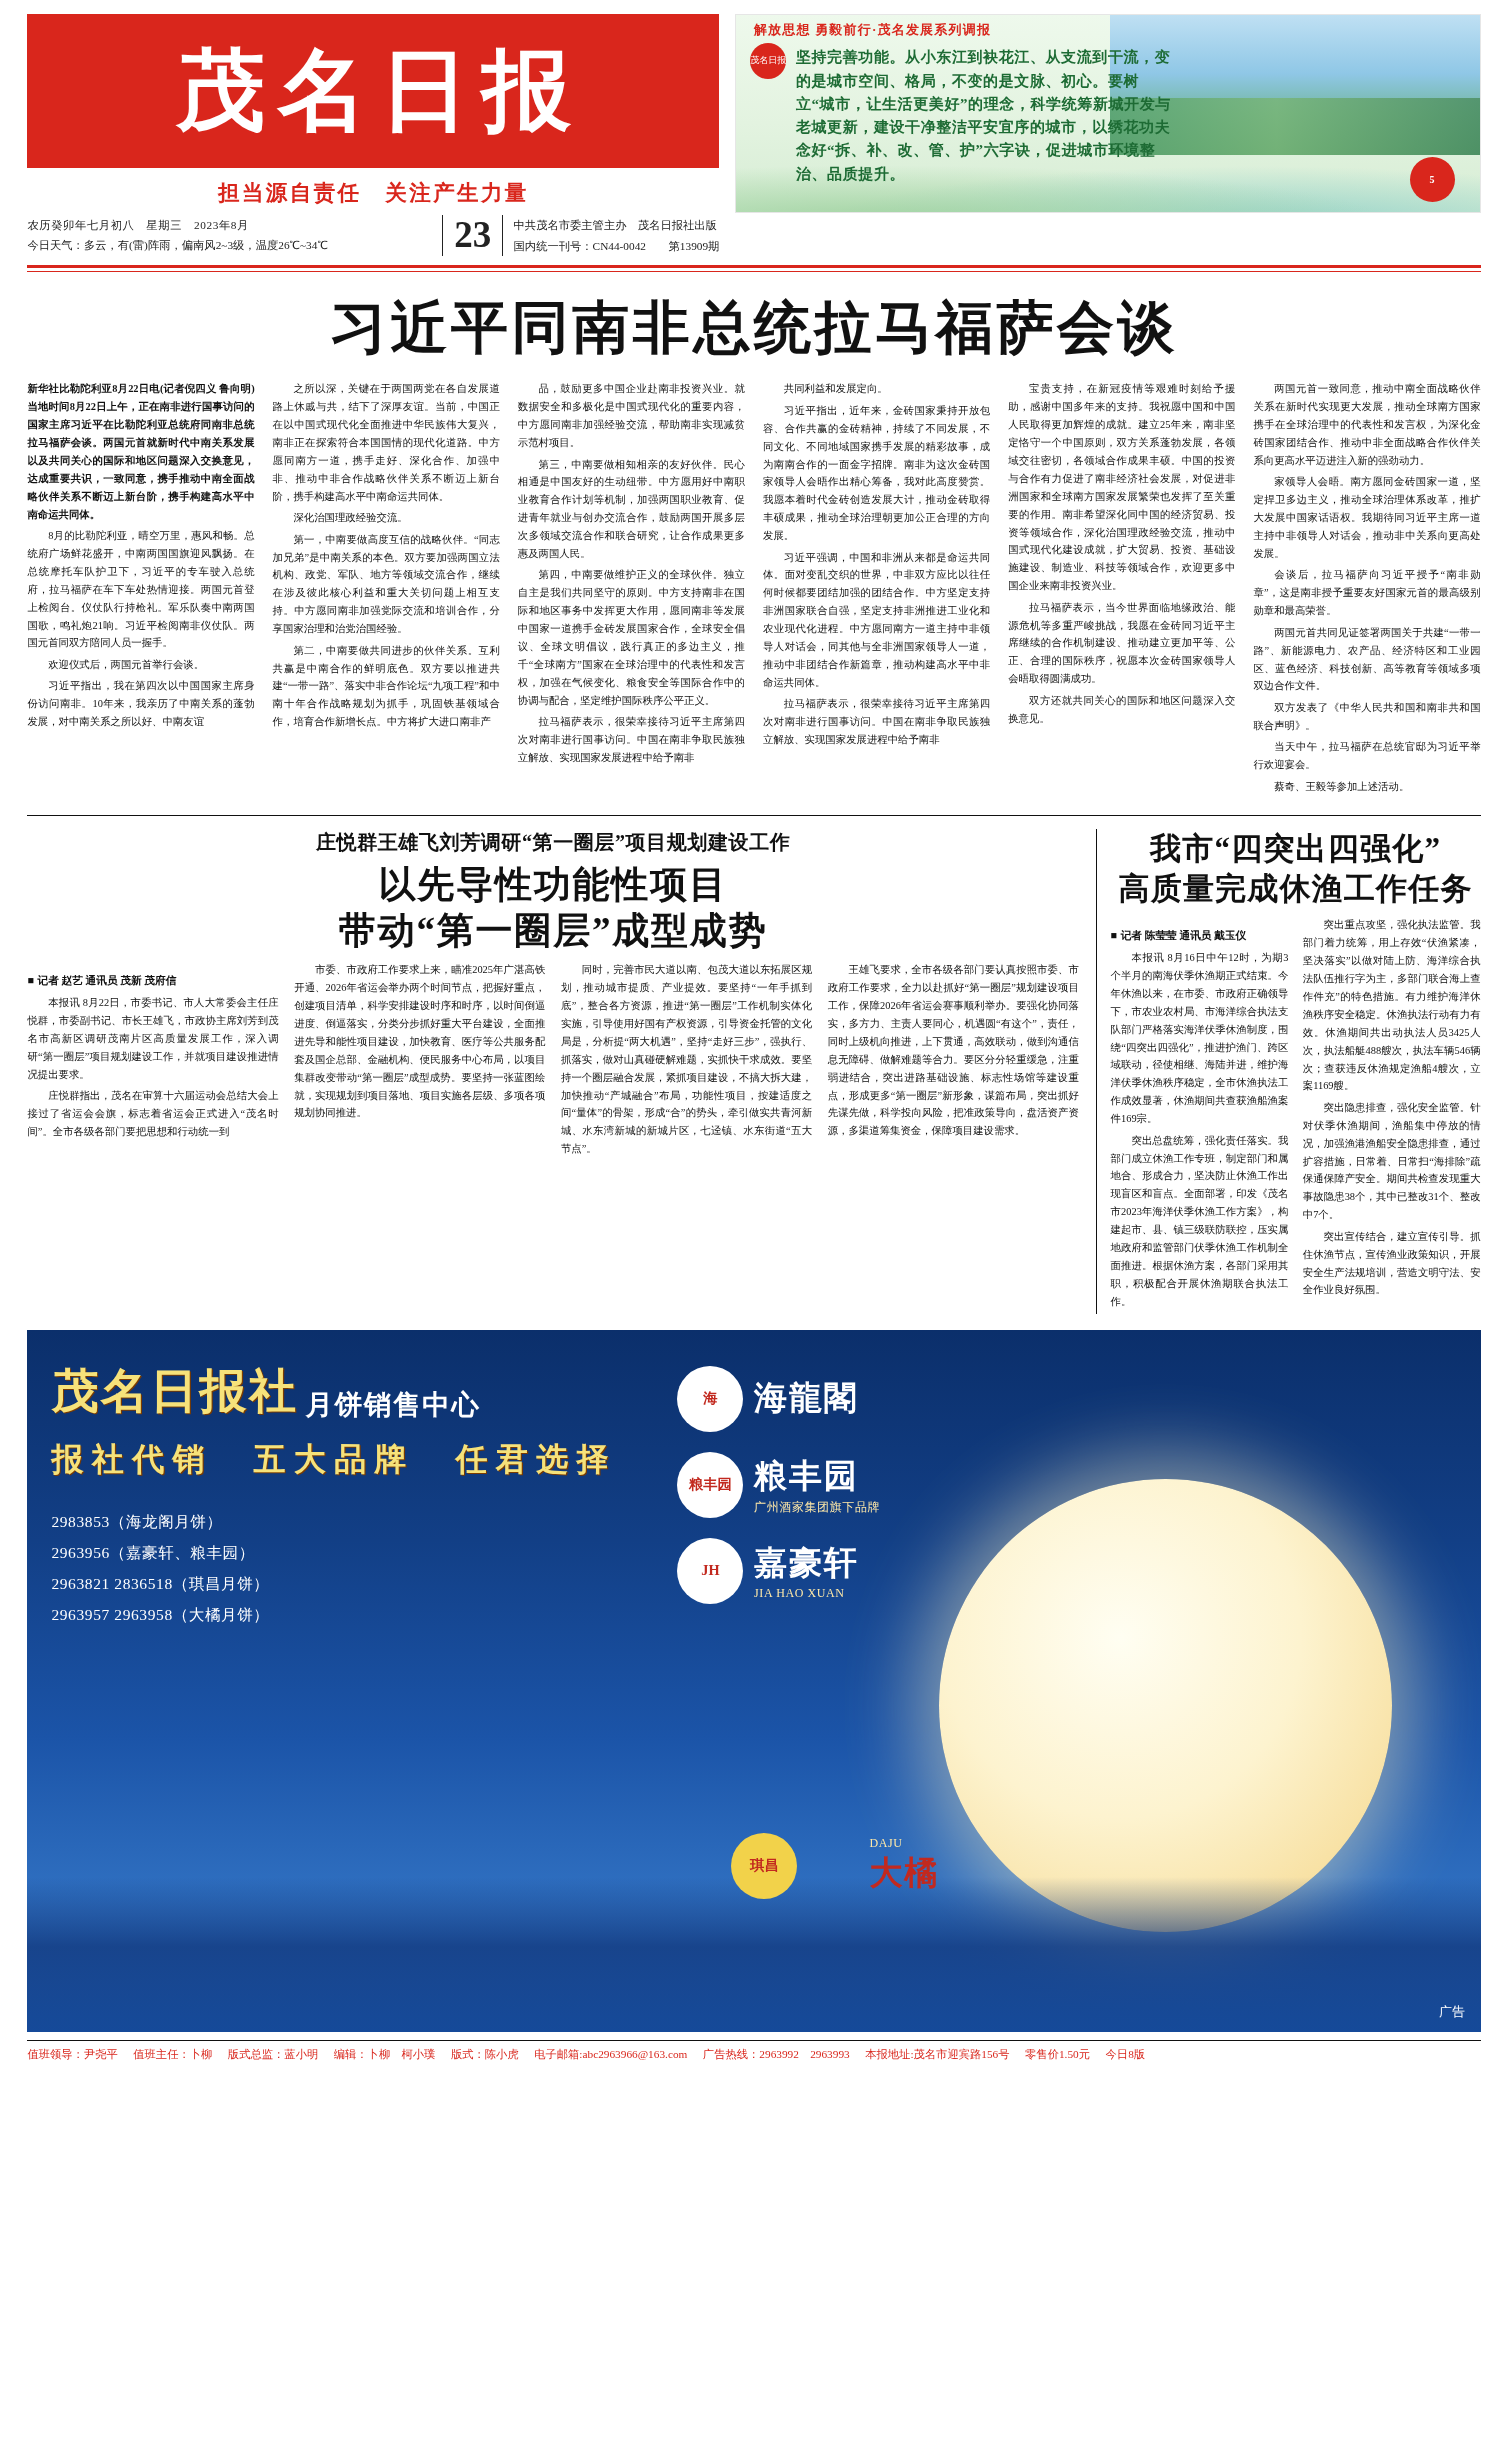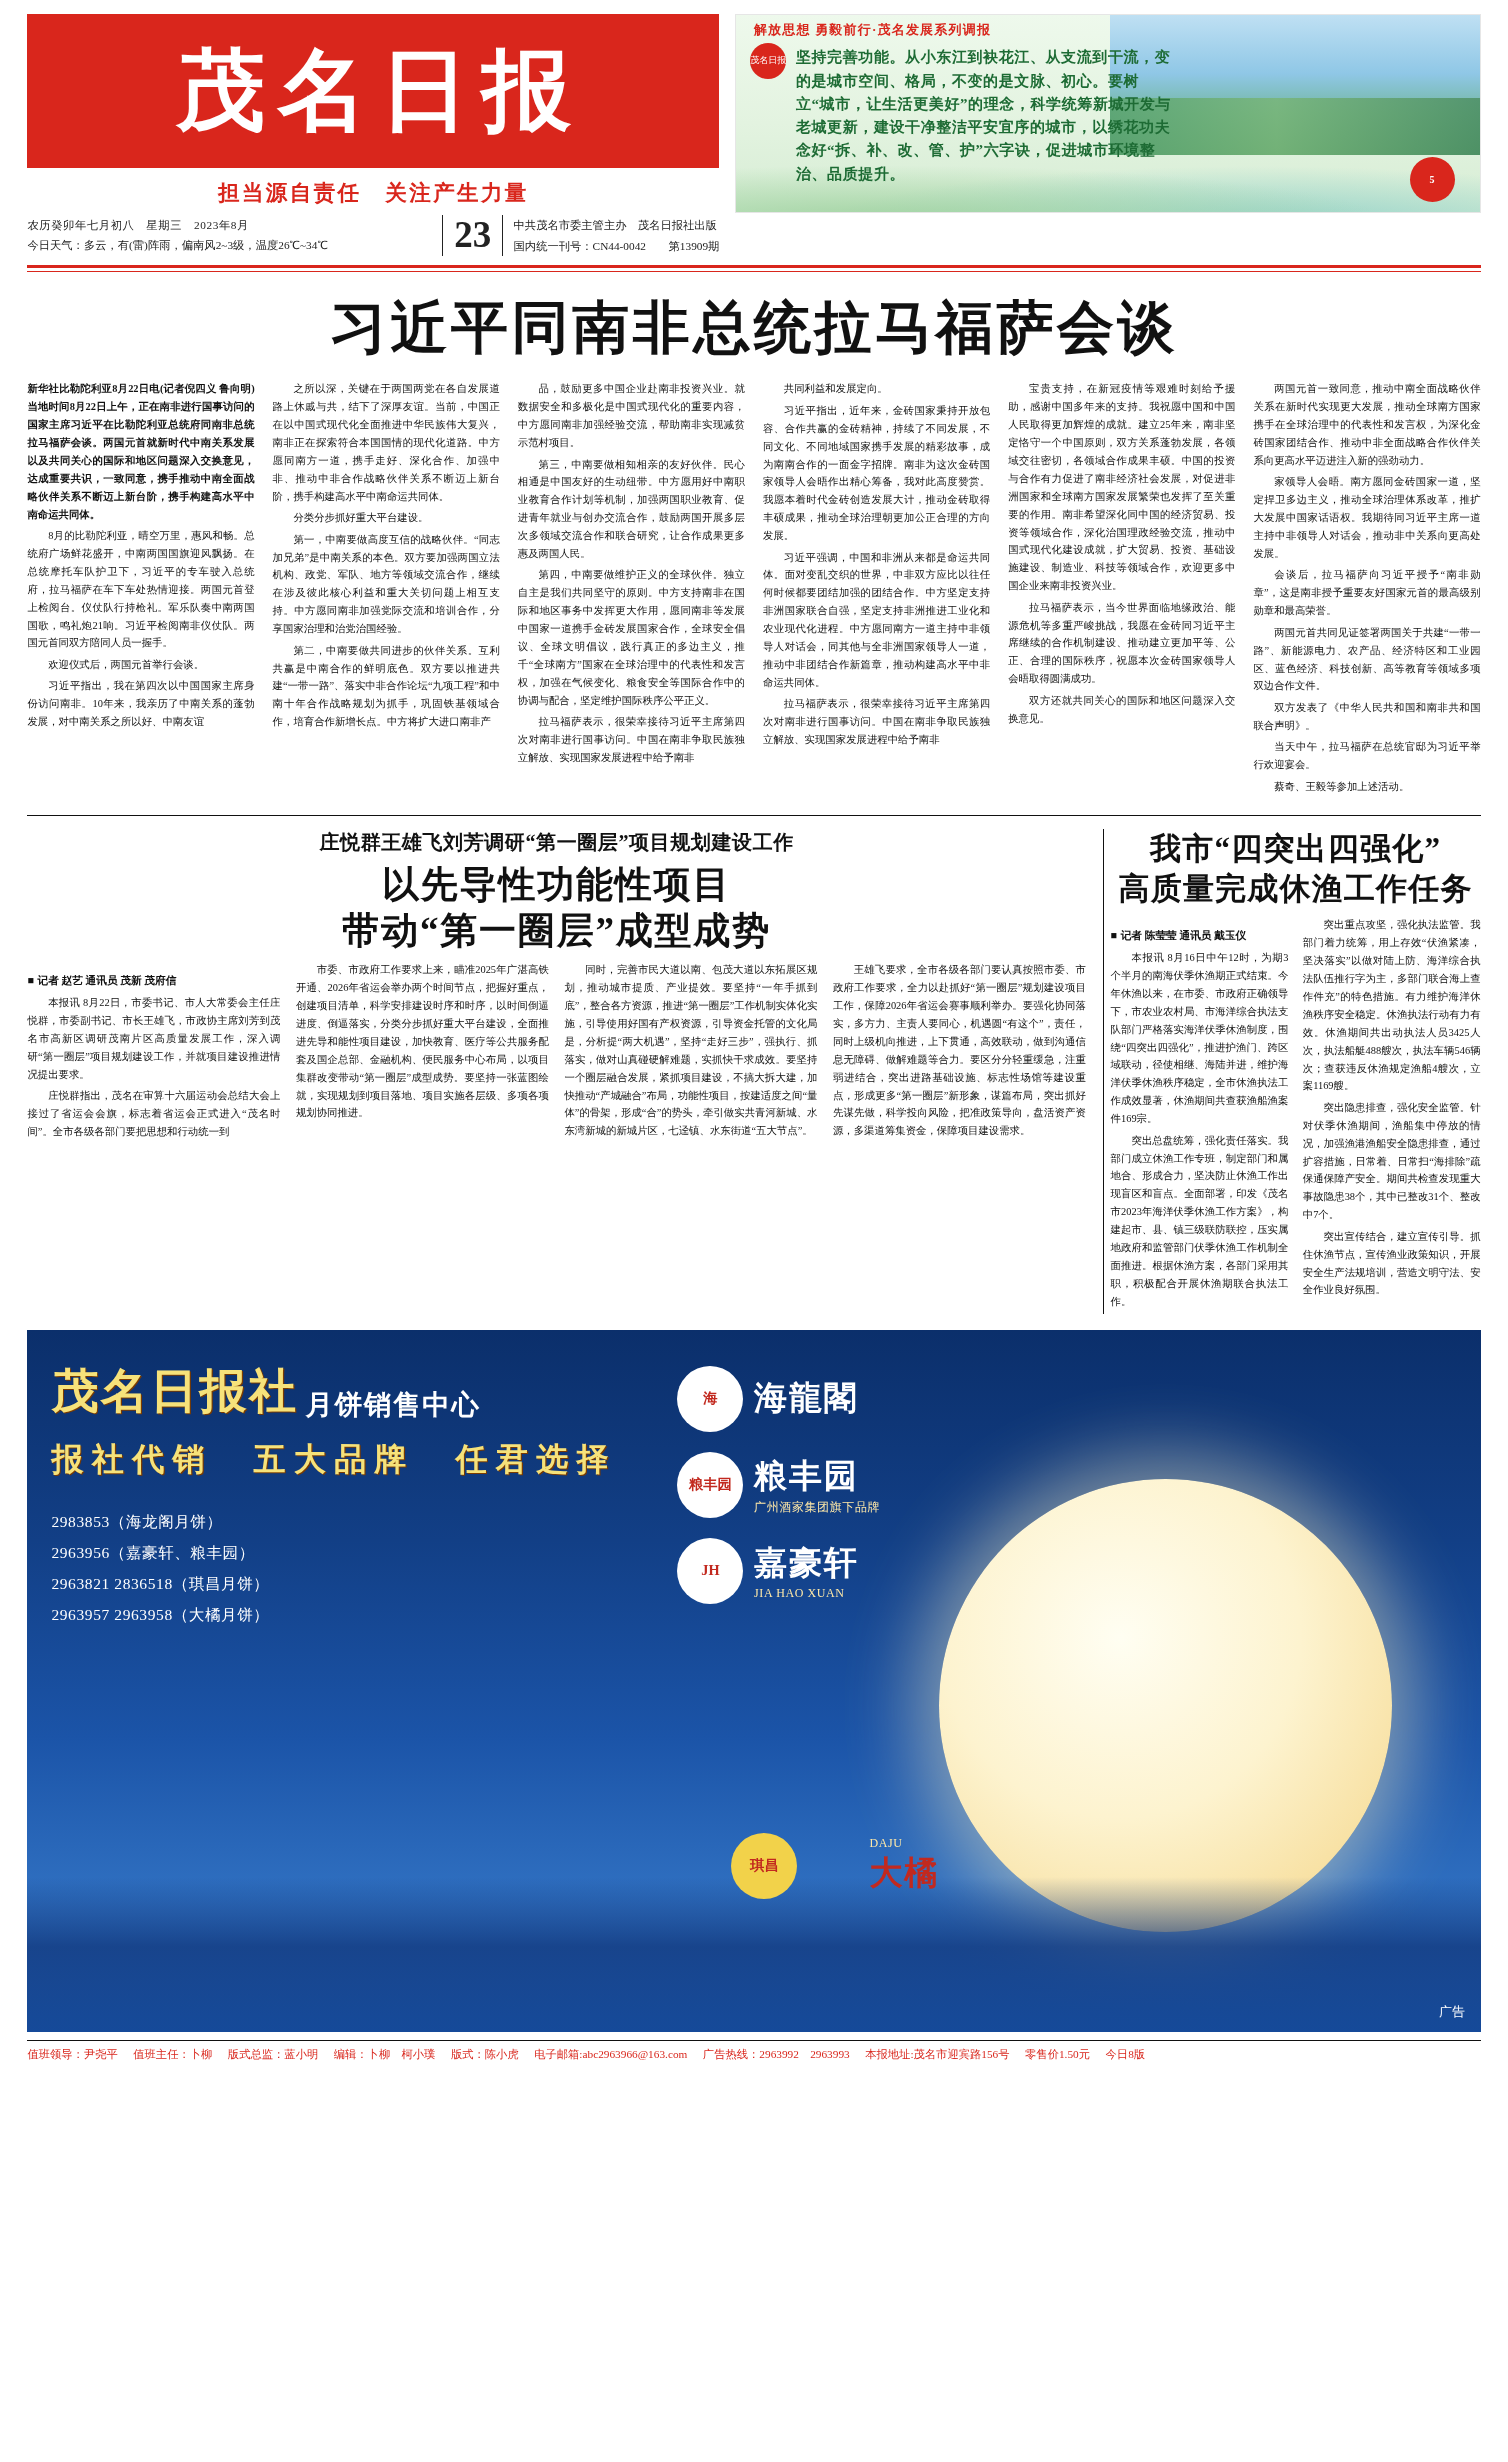--- a/index.html
+++ b/index.html
@@ -44,21 +44,21 @@
   .col{flex:1;font-size:10.4px;line-height:1.72;text-align:justify;}
   .col p{margin:0 0 3.6px 0;text-indent:2em;}
   .col p.lead{text-indent:0;}
   .dateline{font-weight:bold;}
 
   .sep{border-top:1.2px solid #111;margin:15.5px 27.4px 0 27.4px;}
 
   
   .sec2{display:flex;padding:13px 27.4px 0 27.4px;box-sizing:border-box;gap:16.7px;}
   .sec2-left{flex:1;}
-  .sec2-right{width:370px;border-left:1.2px solid #111;padding-left:7px;}
+  .sec2-right{width:370px;border-left:1.2px solid #111;padding-left:14px;}
   .shoulder{text-align:center;font-size:20px;font-weight:bold;letter-spacing:0.6px;margin-bottom:6px;}
   .bigtitle{text-align:center;font-size:37px;font-weight:bold;line-height:1.25;letter-spacing:1.8px;}
   .rtitle{text-align:center;font-size:31px;font-weight:bold;line-height:1.3;letter-spacing:1.2px;}
   .byline{margin-top:9.5px;font-size:10.7px;font-weight:bold;}
   .byline:before{content:"■";color:#111;margin-right:3.6px;}
   .cols4{display:flex;gap:15.5px;margin-top:7.2px;}
   .cols4 .col{font-size:10.4px;}
   .cols2{display:flex;gap:14.3px;margin-top:7.2px;}
 
   
@@ -130,21 +130,21 @@
 
   <div class="cols">
     <div class="col">
       <p class="lead dateline">新华社比勒陀利亚8月22日电(记者倪四义 鲁向明) 当地时间8月22日上午，正在南非进行国事访问的国家主席习近平在比勒陀利亚总统府同南非总统拉马福萨会谈。两国元首就新时代中南关系发展以及共同关心的国际和地区问题深入交换意见，达成重要共识，一致同意，携手推动中南全面战略伙伴关系不断迈上新台阶，携手构建高水平中南命运共同体。</p>
       <p>8月的比勒陀利亚，晴空万里，惠风和畅。总统府广场鲜花盛开，中南两国国旗迎风飘扬。在总统摩托车队护卫下，习近平的专车驶入总统府，拉马福萨在车下车处热情迎接。两国元首登上检阅台。仪仗队行持枪礼。军乐队奏中南两国国歌，鸣礼炮21响。习近平检阅南非仪仗队。两国元首同双方陪同人员一握手。</p>
       <p>欢迎仪式后，两国元首举行会谈。</p>
       <p>习近平指出，我在第四次以中国国家主席身份访问南非。10年来，我亲历了中南关系的蓬勃发展，对中南关系之所以好、中南友谊</p>
     </div>
     <div class="col">
       <p>之所以深，关键在于两国两党在各自发展道路上休戚与共，结下了深厚友谊。当前，中国正在以中国式现代化全面推进中华民族伟大复兴，南非正在探索符合本国国情的现代化道路。中方愿同南方一道，携手走好、深化合作、加强中非、推动中非合作战略伙伴关系不断迈上新台阶，携手构建高水平中南命运共同体。</p>
-      <p>分类分步抓好重大平台建设。</p>
+      <p>深化治国理政经验交流。</p>
       <p>第一，中南要做高度互信的战略伙伴。“同志加兄弟”是中南关系的本色。双方要加强两国立法机构、政党、军队、地方等领域交流合作，继续在涉及彼此核心利益和重大关切问题上相互支持。中方愿同南非加强党际交流和培训合作，分享国家治理和治党治国经验。</p>
       <p>第二，中南要做共同进步的伙伴关系。互利共赢是中南合作的鲜明底色。双方要以推进共建“一带一路”、落实中非合作论坛“九项工程”和中南十年合作战略规划为抓手，巩固铁基领域合作，培育合作新增长点。中方将扩大进口南非产</p>
     </div>
     <div class="col">
       <p>品，鼓励更多中国企业赴南非投资兴业。就数据安全和多极化是中国式现代化的重要内容，中方愿同南非加强经验交流，帮助南非实现减贫示范村项目。</p>
       <p>第三，中南要做相知相亲的友好伙伴。民心相通是中国友好的生动纽带。中方愿用好中南职业教育合作计划等机制，加强两国职业教育、促进青年就业与创办交流合作，鼓励两国开展多层次多领域交流合作和联合研究，让合作成果更多惠及两国人民。</p>
       <p>第四，中南要做维护正义的全球伙伴。独立自主是我们共同坚守的原则。中方支持南非在国际和地区事务中发挥更大作用，愿同南非等发展中国家一道携手金砖发展国家合作，全球安全倡议、全球文明倡议，践行真正的多边主义，推千“全球南方”国家在全球治理中的代表性和发言权，加强在气候变化、粮食安全等国际合作中的协调与配合，坚定维护国际秩序公平正义。</p>
       <p>拉马福萨表示，很荣幸接待习近平主席第四次对南非进行国事访问。中国在南非争取民族独立解放、实现国家发展进程中给予南非</p>
     </div>
     <div class="col">

